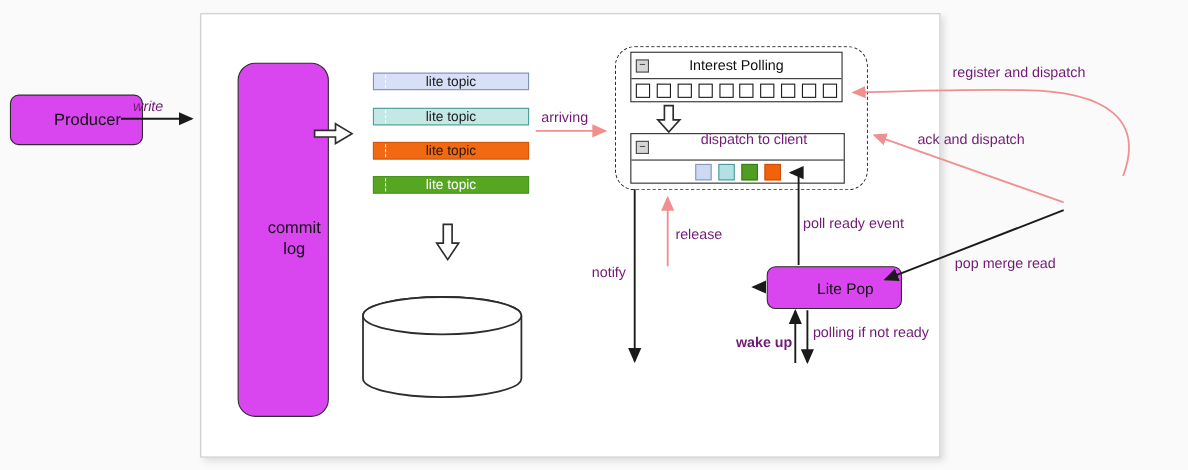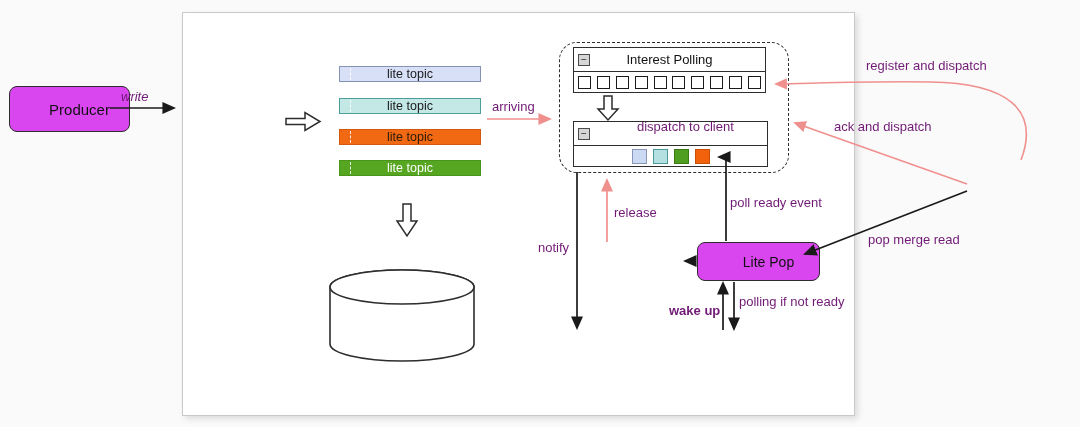--- a/index.html
+++ b/index.html
@@ -43,20 +43,23 @@
 </style>
 </head>
 <body>
 
 <div id="canvas">
 
   <div id="outer-box"></div>
 
   <div class="node rounded" id="producer">Producer</div>
 
+  <div class="node" id="commit-log">
+    <span>commit log</span>
+  </div>
 
   <div id="lite-topics">
       <div class="bar" style="top: 0px; background: rgb(216, 224, 248); border-color: rgb(132, 146, 180); color: rgb(26, 26, 26);">
         <span class="tick"></span>
         <span>lite topic</span>
       </div>
       <div class="bar" style="top: 32px; background: rgb(196, 232, 230); border-color: rgb(77, 157, 153); color: rgb(26, 26, 26);">
         <span class="tick"></span>
         <span>lite topic</span>
       </div>

